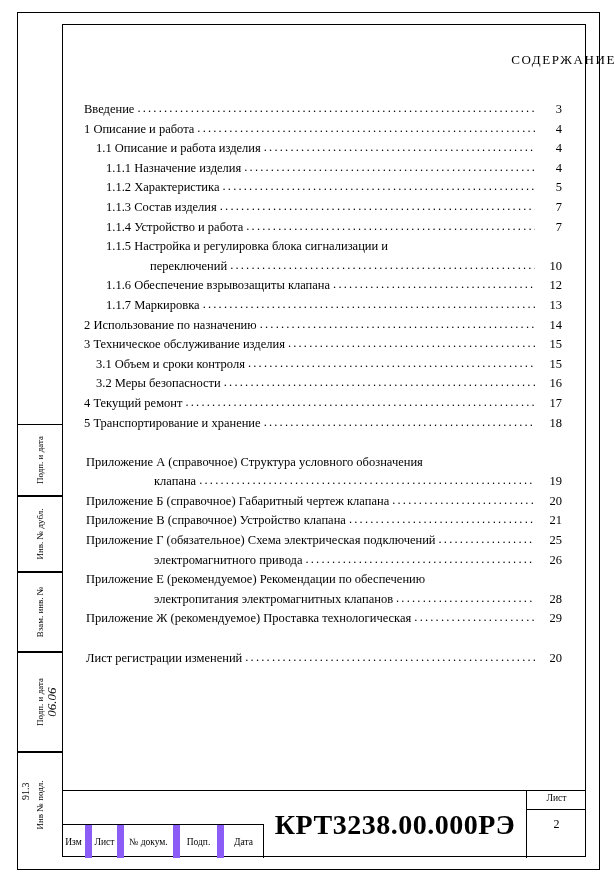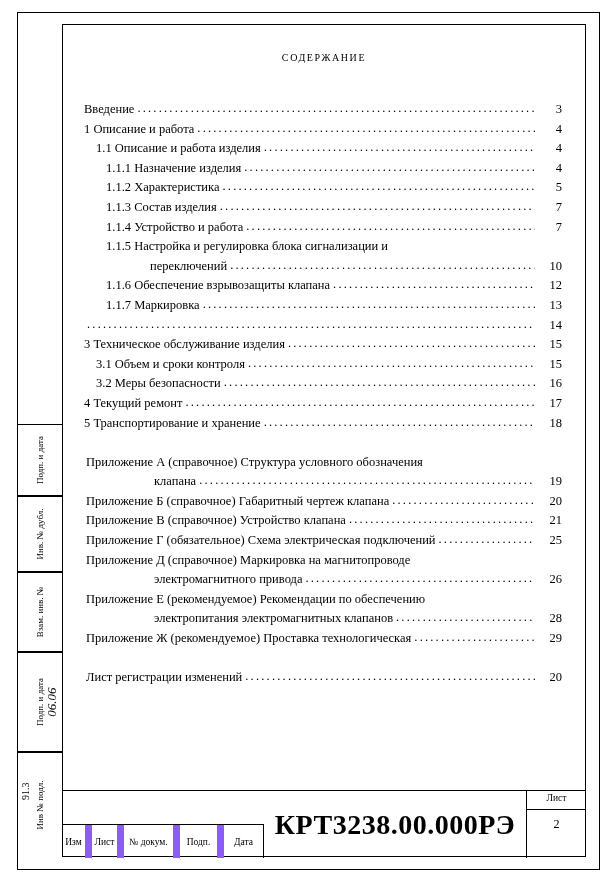--- a/index.html
+++ b/index.html
@@ -80,24 +80,25 @@
     font-size: 13px;
     white-space: nowrap;
   }
 
   
   .doc-title {
     position: absolute;
     left: 62px;
     top: 52px;
     width: 524px;
-    text-align: center;
-    font-size: 10px;
+    text-align: right;
+    font-size: 13px;
     letter-spacing: 1.6px;
     font-family: "Liberation Serif", serif;
+    padding-left: 30px;
   }
 
   
   .toc {
     position: absolute;
     left: 84px;
     top: 100px;
     width: 478px;
   }
   .toc-row {
@@ -324,20 +325,21 @@
           <span class="label">1.1.6 Обеспечение взрывозащиты клапана</span>
           <span class="dots">........................................................................................................................</span>
           <span class="page-no">12</span>
         </div>
         <div class="toc-row ind3">
           <span class="label">1.1.7 Маркировка</span>
           <span class="dots">........................................................................................................................</span>
           <span class="page-no">13</span>
         </div>
         <div class="toc-row ind1">
+          <span class="label">2 Использование по назначению</span>
           <span class="dots">........................................................................................................................</span>
           <span class="page-no">14</span>
         </div>
         <div class="toc-row ind1">
           <span class="label">3 Техническое обслуживание изделия</span>
           <span class="dots">........................................................................................................................</span>
           <span class="page-no">15</span>
         </div>
         <div class="toc-row ind2">
           <span class="label">3.1 Объем и сроки контроля</span>
@@ -379,25 +381,20 @@
         </div>
         <div class="toc-row ind-app">
           <span class="label">Приложение В (справочное) Устройство клапана</span>
           <span class="dots">........................................................................................................................</span>
           <span class="page-no">21</span>
         </div>
         <div class="toc-row ind-app">
           <span class="label">Приложение Г (обязательное)  Схема электрическая подключений</span>
           <span class="dots">........................................................................................................................</span>
           <span class="page-no">25</span>
-        </div>
-        <div class="toc-row ind-app">
-          <span class="label">Приложение Д (справочное) Маркировка на магнитопроводе</span>
-          <span class="dots" style="visibility: hidden;"></span>
-          <span class="page-no"></span>
         </div>
         <div class="toc-row ind-app2">
           <span class="label">электромагнитного привода</span>
           <span class="dots">........................................................................................................................</span>
           <span class="page-no">26</span>
         </div>
         <div class="toc-row ind-app">
           <span class="label">Приложение Е (рекомендуемое) Рекомендации по обеспечению</span>
           <span class="dots" style="visibility: hidden;"></span>
           <span class="page-no"></span>

